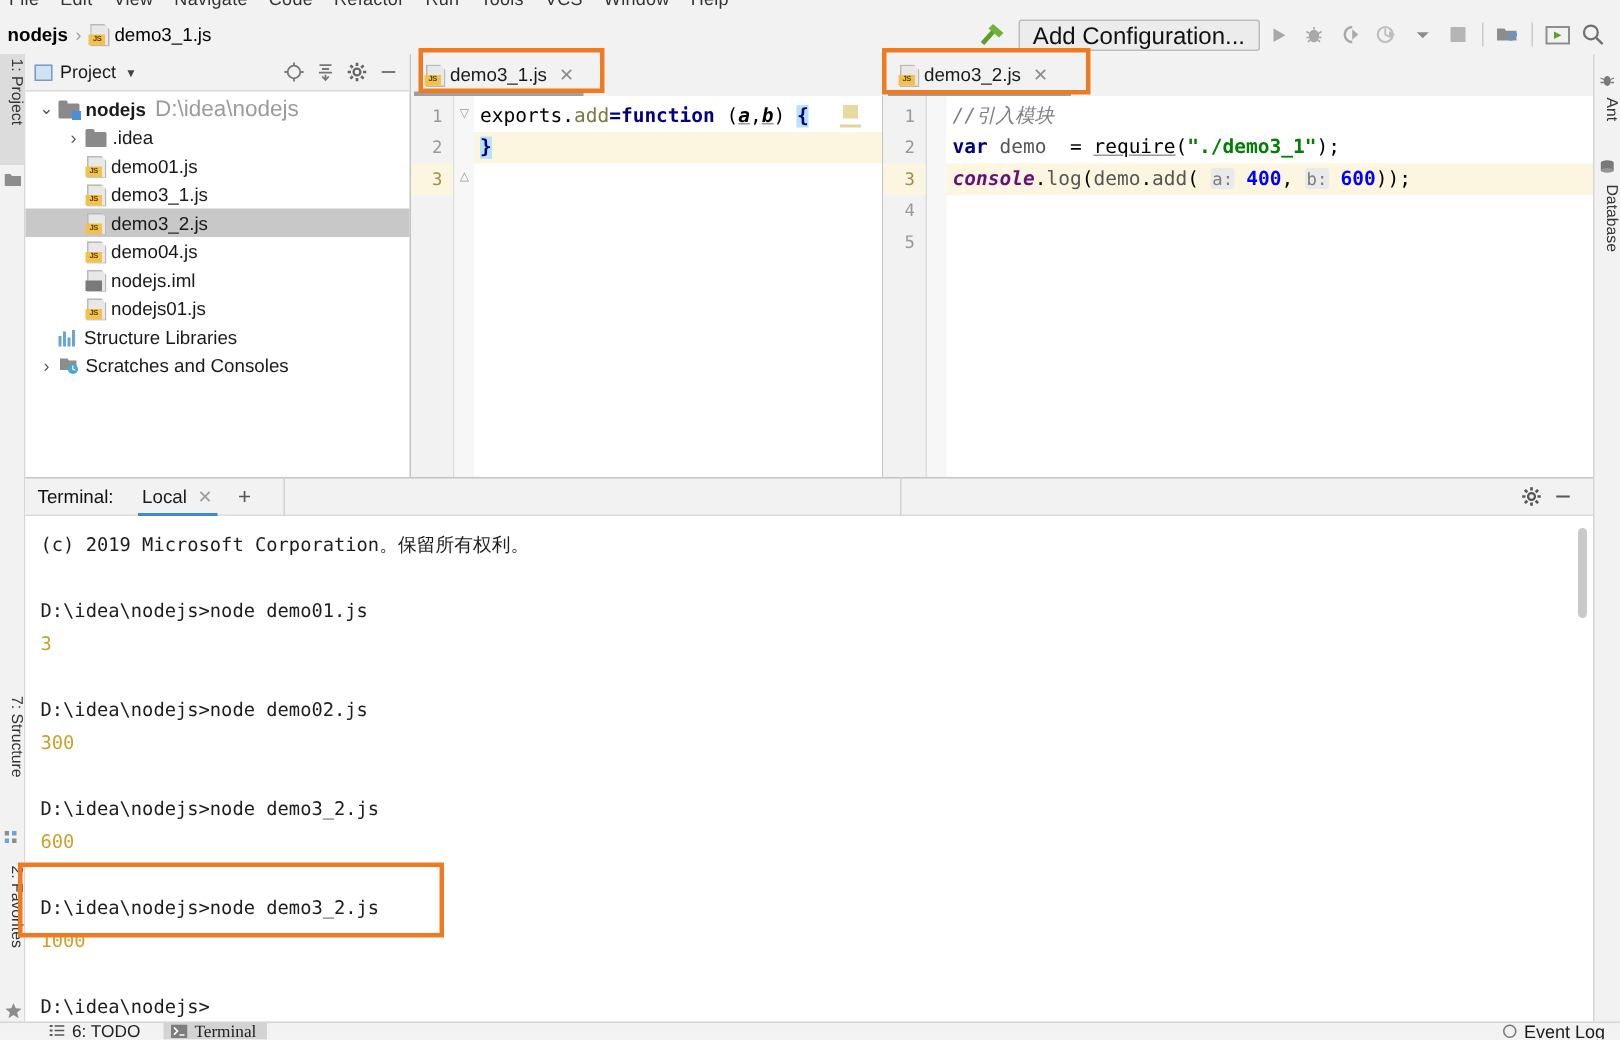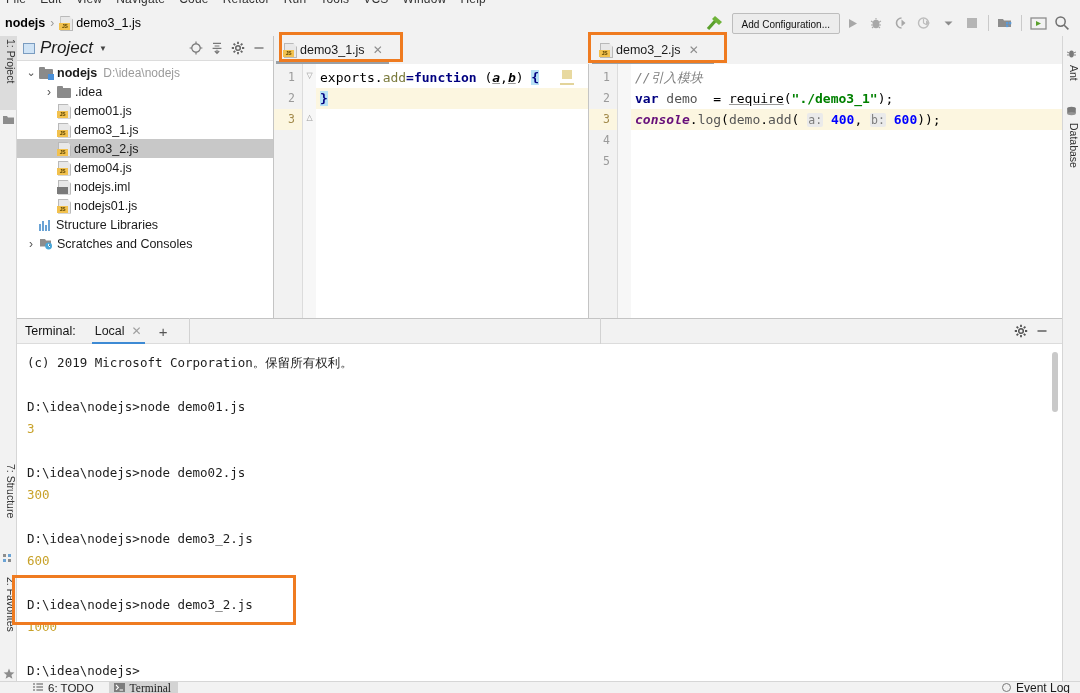--- a/index.html
+++ b/index.html
@@ -49,21 +49,21 @@
     text-align: center; line-height: 7px; letter-spacing: -0.3px;
   }
   .imliconwrap::after { content: ""; background: #7a7a7a; }
 
   
   .runbar { margin-left: auto; display: flex; align-items: center; gap: 0px; padding-right: 6px; }
   .hammer { width: 22px; height: 20px; position: relative; margin-right: 6px; }
   .addcfg {
     height: 21px; line-height: 21px; padding: 0 9px;
     background: #ececec; border: 1px solid #bdbdbd; border-radius: 2px;
-    font-size: 10px; color: #111; white-space: nowrap;
+    font-size: 16px; color: #111; white-space: nowrap;
   }
   .tbtn { width: 24px; height: 22px; display: flex; align-items: center; justify-content: center; }
   .vsep { width: 1px; height: 16px; background: #cacaca; margin: 0 4px; }
 
   
   .leftstrip {
     position: absolute; left: 0; top: 36px; width: 17px; height: 645px;
     background: #f2f2f2; border-right: 1px solid #d6d6d6;
   }
   .vtab {
@@ -88,21 +88,21 @@
 
   
   .projpanel {
     position: absolute; left: 17px; top: 36px; width: 257px; height: 282px;
     background: #fff; border-right: 1px solid #c4c4c4;
   }
   .projhead {
     height: 25px; background: #f2f2f2; display: flex; align-items: center;
     padding-left: 6px; border-bottom: 1px solid #dcdcdc;
   }
-  .projhead .ptitle { font-size: 17px; margin-left: 5px; font-style: italic; }
+  .projhead .ptitle { font-size: 12px; margin-left: 5px; }
   .projhead .caret { margin-left: 6px; font-size: 8px; color: #444; }
   .projhead .ptools { margin-left: auto; display: flex; align-items: center; padding-right: 4px; }
   .ptool { width: 21px; height: 20px; display: flex; align-items: center; justify-content: center; }
   .bluebox { width: 12px; height: 11px; background: #cfe3f5; border: 1px solid #7a9cc0; }
 
   .tree { padding-top: 2px; font-size: 12.5px; }
   .trow { height: 19px; display: flex; align-items: center; white-space: nowrap; }
   .trow.selected { background: #c8c8c8; }
   .arrow { width: 16px; text-align: center; color: #555; font-size: 9px; flex: 0 0 16px; }
   .folder {
@@ -115,21 +115,21 @@
   .folder::after {
     content: ""; position: absolute; left: 0; top: 0px; width: 6px; height: 3px;
     background: #8a8a8a; border-radius: 1px 1px 0 0;
   }
   .folder .badge {
     position: absolute; right: -1px; bottom: -1px; width: 6px; height: 6px;
     background: #4a90d9;
   }
   .tlabel { margin-right: 6px; }
   .tlabel.bold { font-weight: bold; }
-  .tpath { color: #9b9b9b; font-size: 12px; }
+  .tpath { color: #9b9b9b; font-size: 15px; }
   .libicon {
     width: 13px; height: 12px; margin-right: 4px; flex: 0 0 13px;
     display: flex; align-items: flex-end; gap: 1px;
   }
   .libicon i { display: block; width: 2px; background: #6aa3d5; }
   .scratchicon {
     width: 14px; height: 13px; margin-right: 4px; flex: 0 0 14px; position: relative;
   }
 
   

